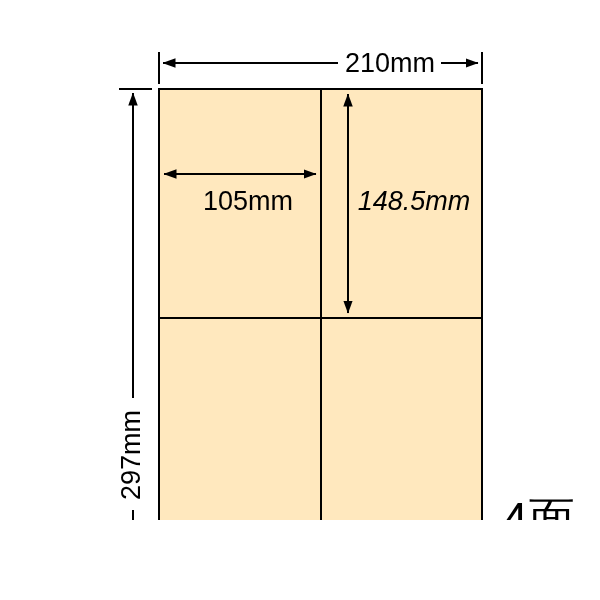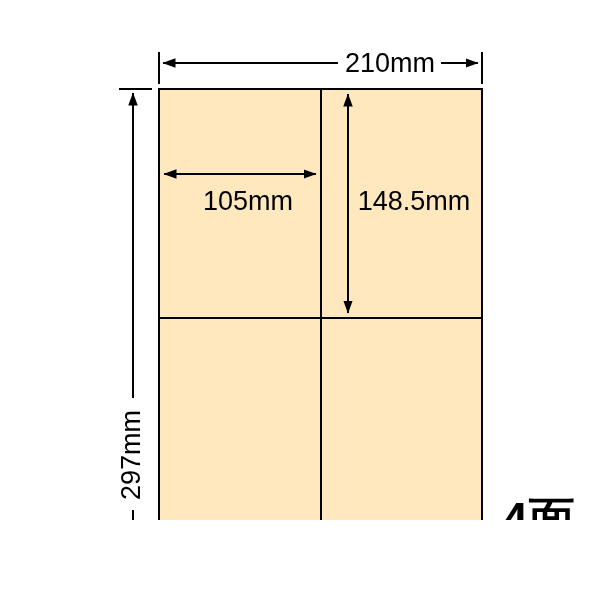--- a/index.html
+++ b/index.html
@@ -51,23 +51,23 @@
   .lbl {
     position: absolute;
     color: #000000;
     font-size: 27px;
     line-height: 1;
     white-space: nowrap;
     transform: translate(-50%, -50%);
   }
   .lbl-210  { left: 390px; top: 63px; }
   .lbl-105  { left: 248px; top: 201px; }
-  .lbl-148  { left: 414px; top: 201px; }
+  .lbl-148  { left: 414px; top: 201px; font-style: italic; }
   .lbl-297  { left: 131px; top: 455px; transform: translate(-50%, -50%) rotate(-90deg); }
-  .lbl-4men { left: 539px; top: 519px; font-size: 46px; font-weight: bold; letter-spacing: 1px; }
+  .lbl-4men { left: 539px; top: 519px; font-size: 46px; font-weight: normal; letter-spacing: 1px; }
 </style>
 </head>
 <body>
 
 <div class="stage">
 
   <div class="paper">
     <div class="divider-v"></div>
     <div class="divider-h"></div>
   </div>

